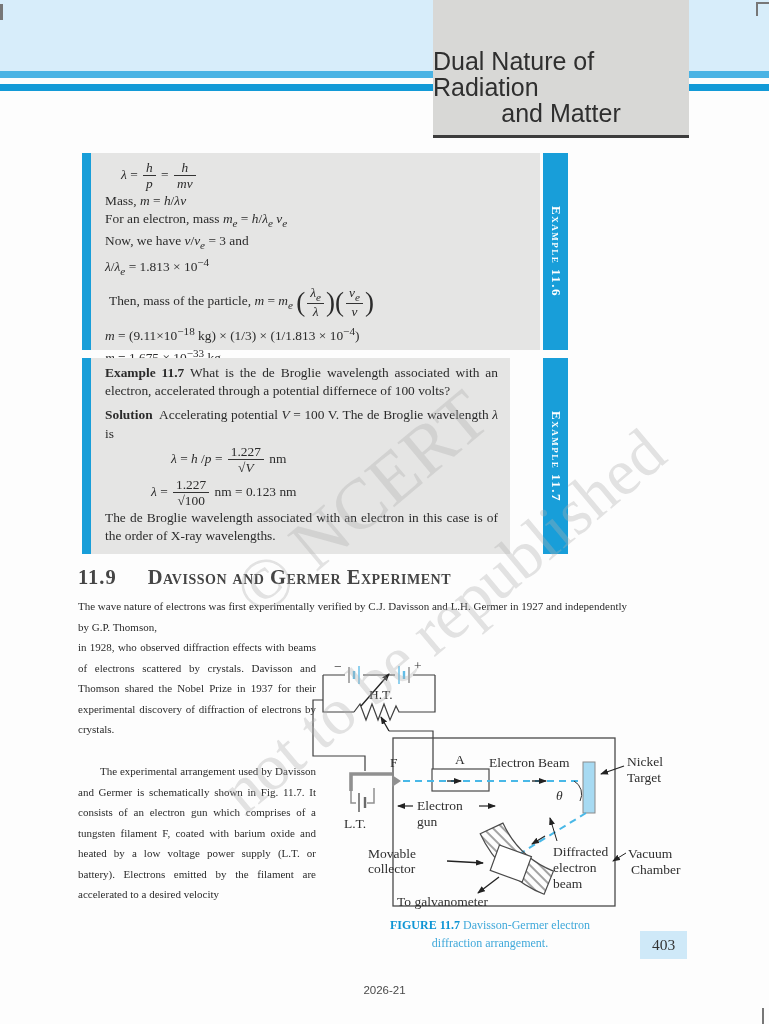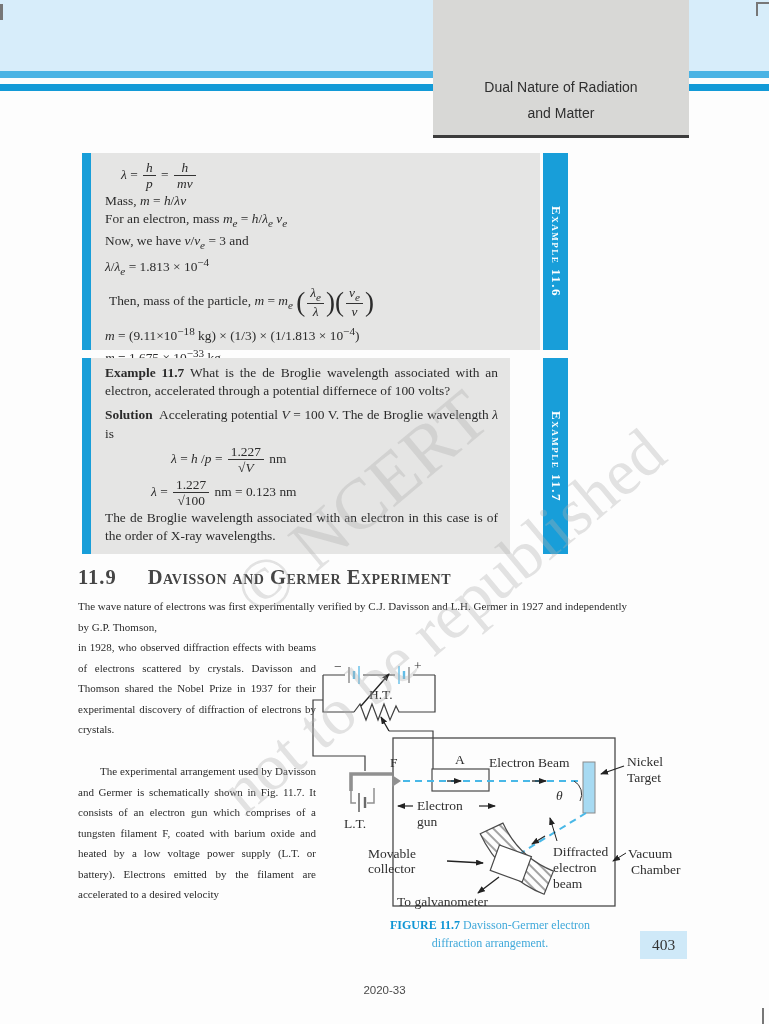--- a/index.html
+++ b/index.html
@@ -6,21 +6,21 @@
   #page{position:relative;width:769px;height:1024px;background:#fdfdfd;overflow:hidden;
         font-family:"Liberation Serif","DejaVu Serif",serif;color:#2b2b2b;}
   .abs{position:absolute;}
   
   .band{left:0;top:0;width:769px;height:72px;background:#d7edfa;}
   .stripe1{left:0;top:71px;width:769px;height:7px;background:#4ab3e4;}
   .stripe2{left:0;top:84px;width:769px;height:7px;background:#129ad7;}
   .titlebox{left:433px;top:0;width:256px;height:138px;background:#d8d8d6;border-bottom:3px solid #3c3c3c;
             z-index:6;display:flex;flex-direction:column;justify-content:flex-end;align-items:center;
             padding-bottom:9px;box-sizing:border-box;font-family:"Liberation Sans","DejaVu Sans",sans-serif;
-            font-size:14px;color:#2f2f2f;line-height:26px;}
+            font-size:25px;color:#2f2f2f;line-height:26px;}
   .cropmark{background:#777;}
   
   .exgray{background:#e5e5e4;}
   .exblue-left{width:9px;background:#189ed9;}
   .vbar{background:#189ed9;display:flex;align-items:center;justify-content:center;z-index:4;}
   .vbar span{writing-mode:vertical-rl;font-variant:small-caps;letter-spacing:1.5px;color:#ffffff;
              font-size:13px;font-weight:600;white-space:nowrap;}
   .exbody{font-size:13.4px;line-height:17.6px;text-align:justify;padding:6px 12px 0 14px;}
   .exbody .ln{margin:0;}
   .fr{display:inline-block;text-align:center;vertical-align:middle;margin:1px 2px;}
@@ -191,18 +191,18 @@
   </svg>
 
   <div class="abs caption z2">
     <div><b>FIGURE 11.7</b><span> Davisson-Germer electron</span></div>
     <div>diffraction arrangement.</div>
   </div>
 
   <div class="abs pagenum z2">
     <span>403</span>
   </div>
-  <div class="abs footer">2020-33</div>
+  <div class="abs footer">2026-21</div>
 
   <span class="wm" style="left:245px;top:560px;">© NCERT</span>
   <span class="wm" style="left:230px;top:762px;font-size:66px;">not to be republished</span>
 
 </div>
 
 </body></html>

